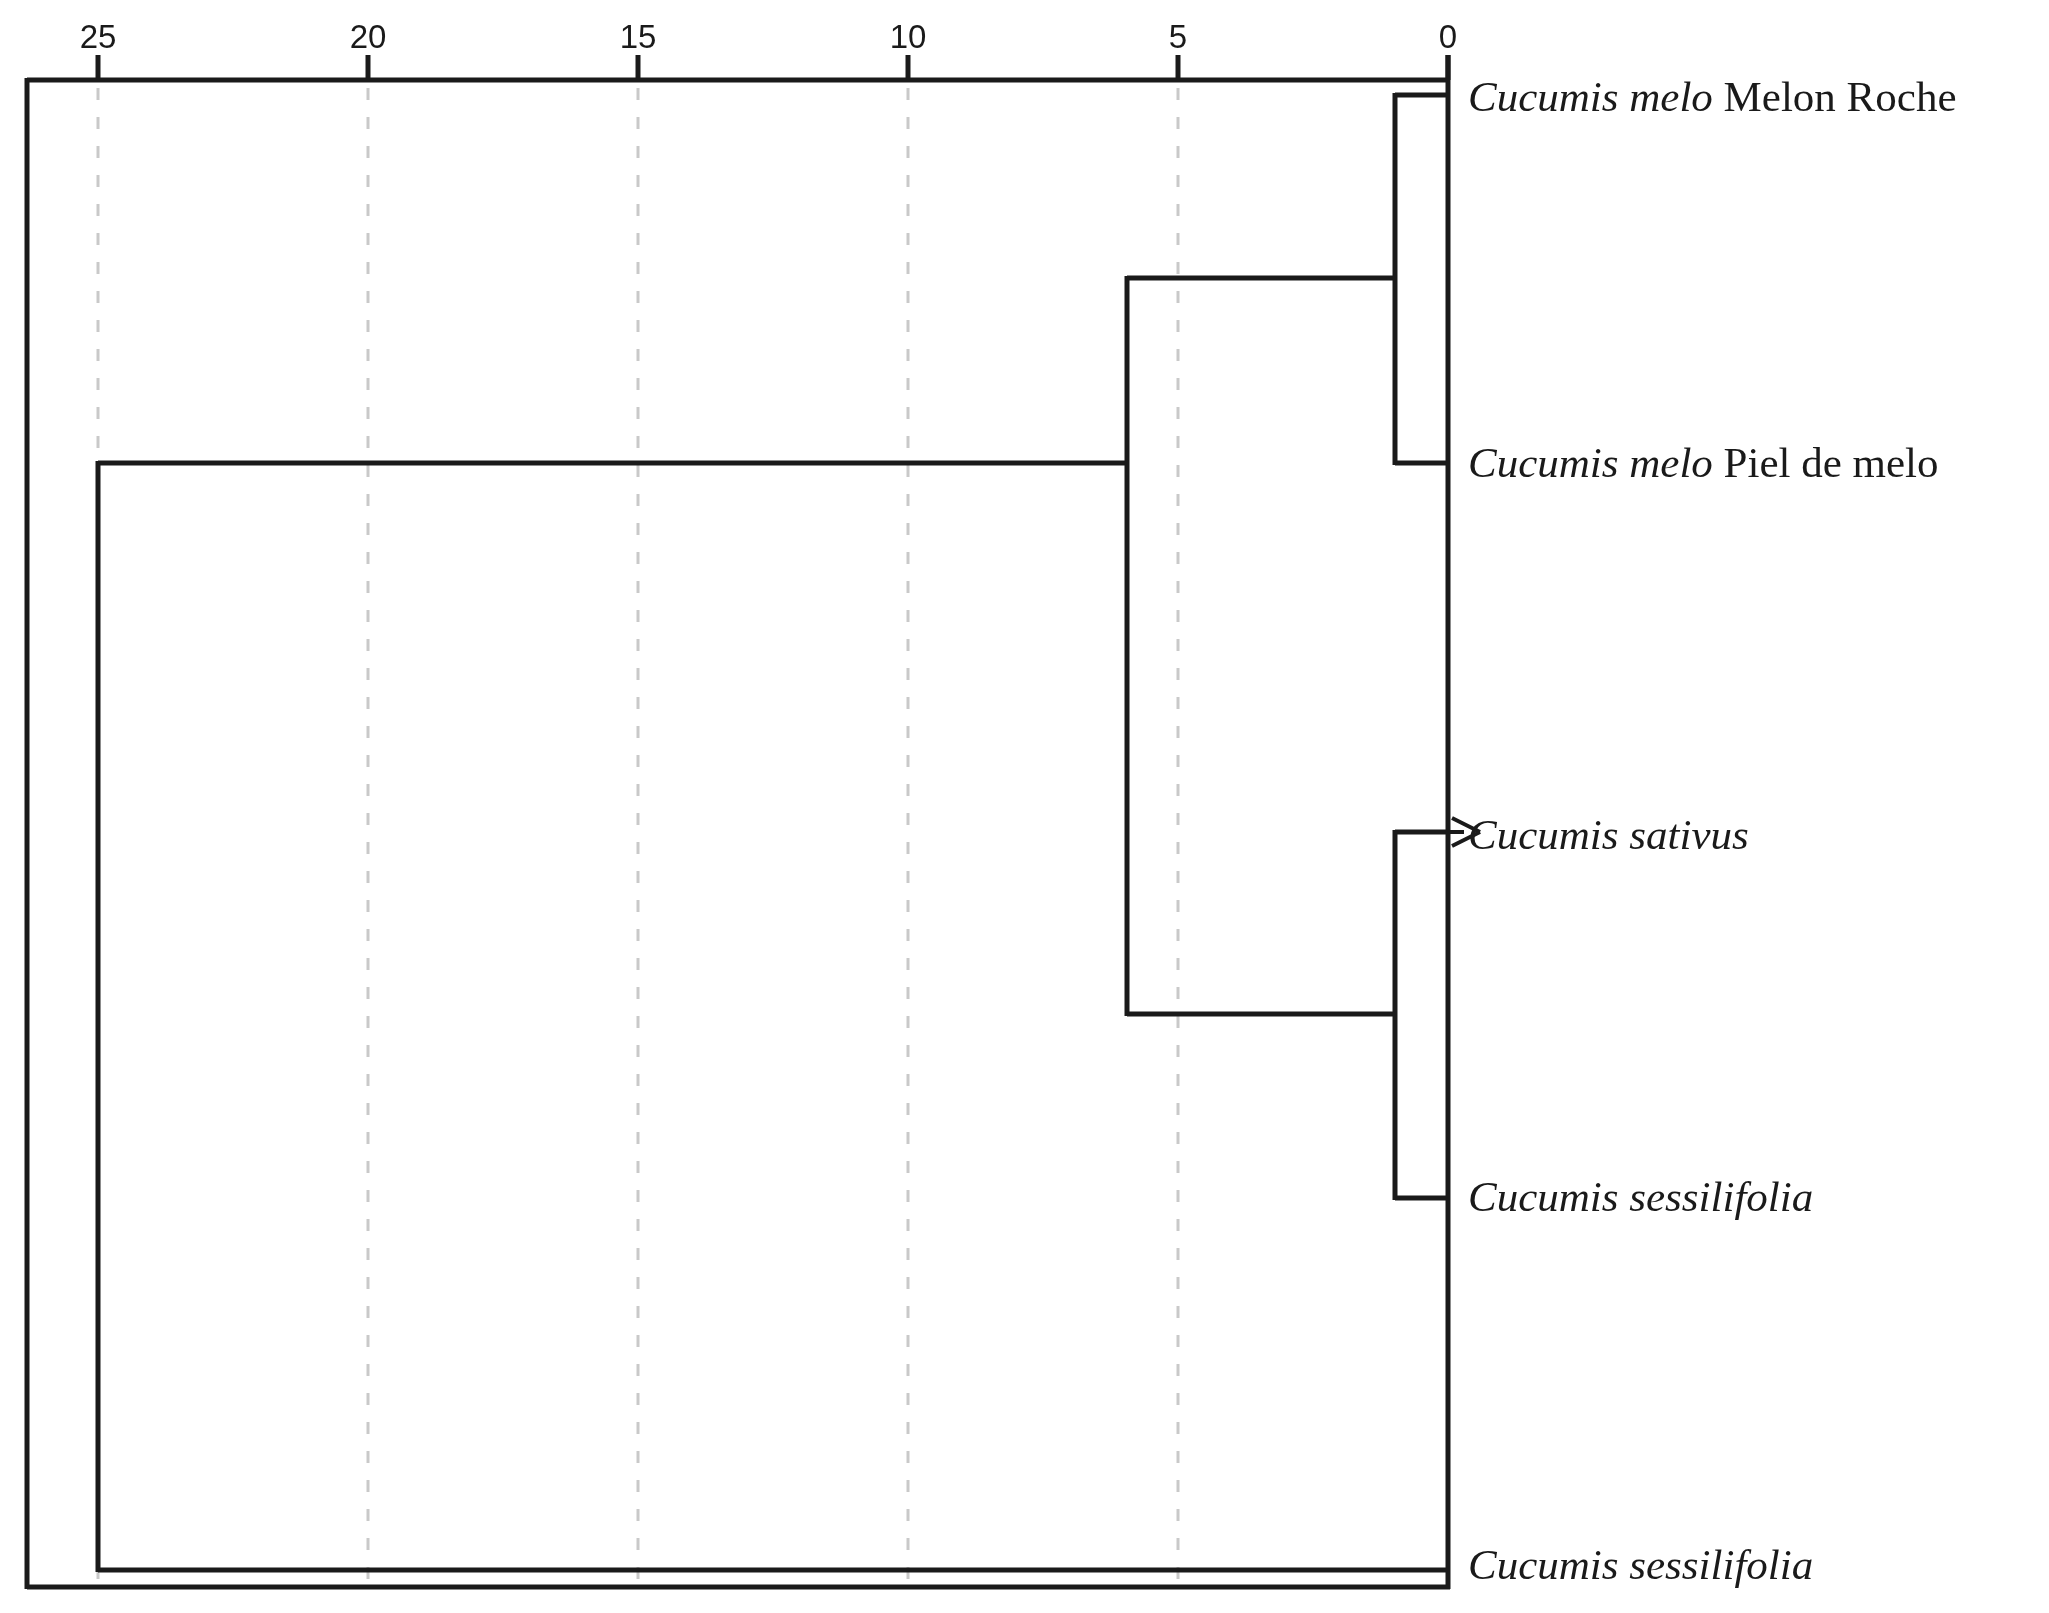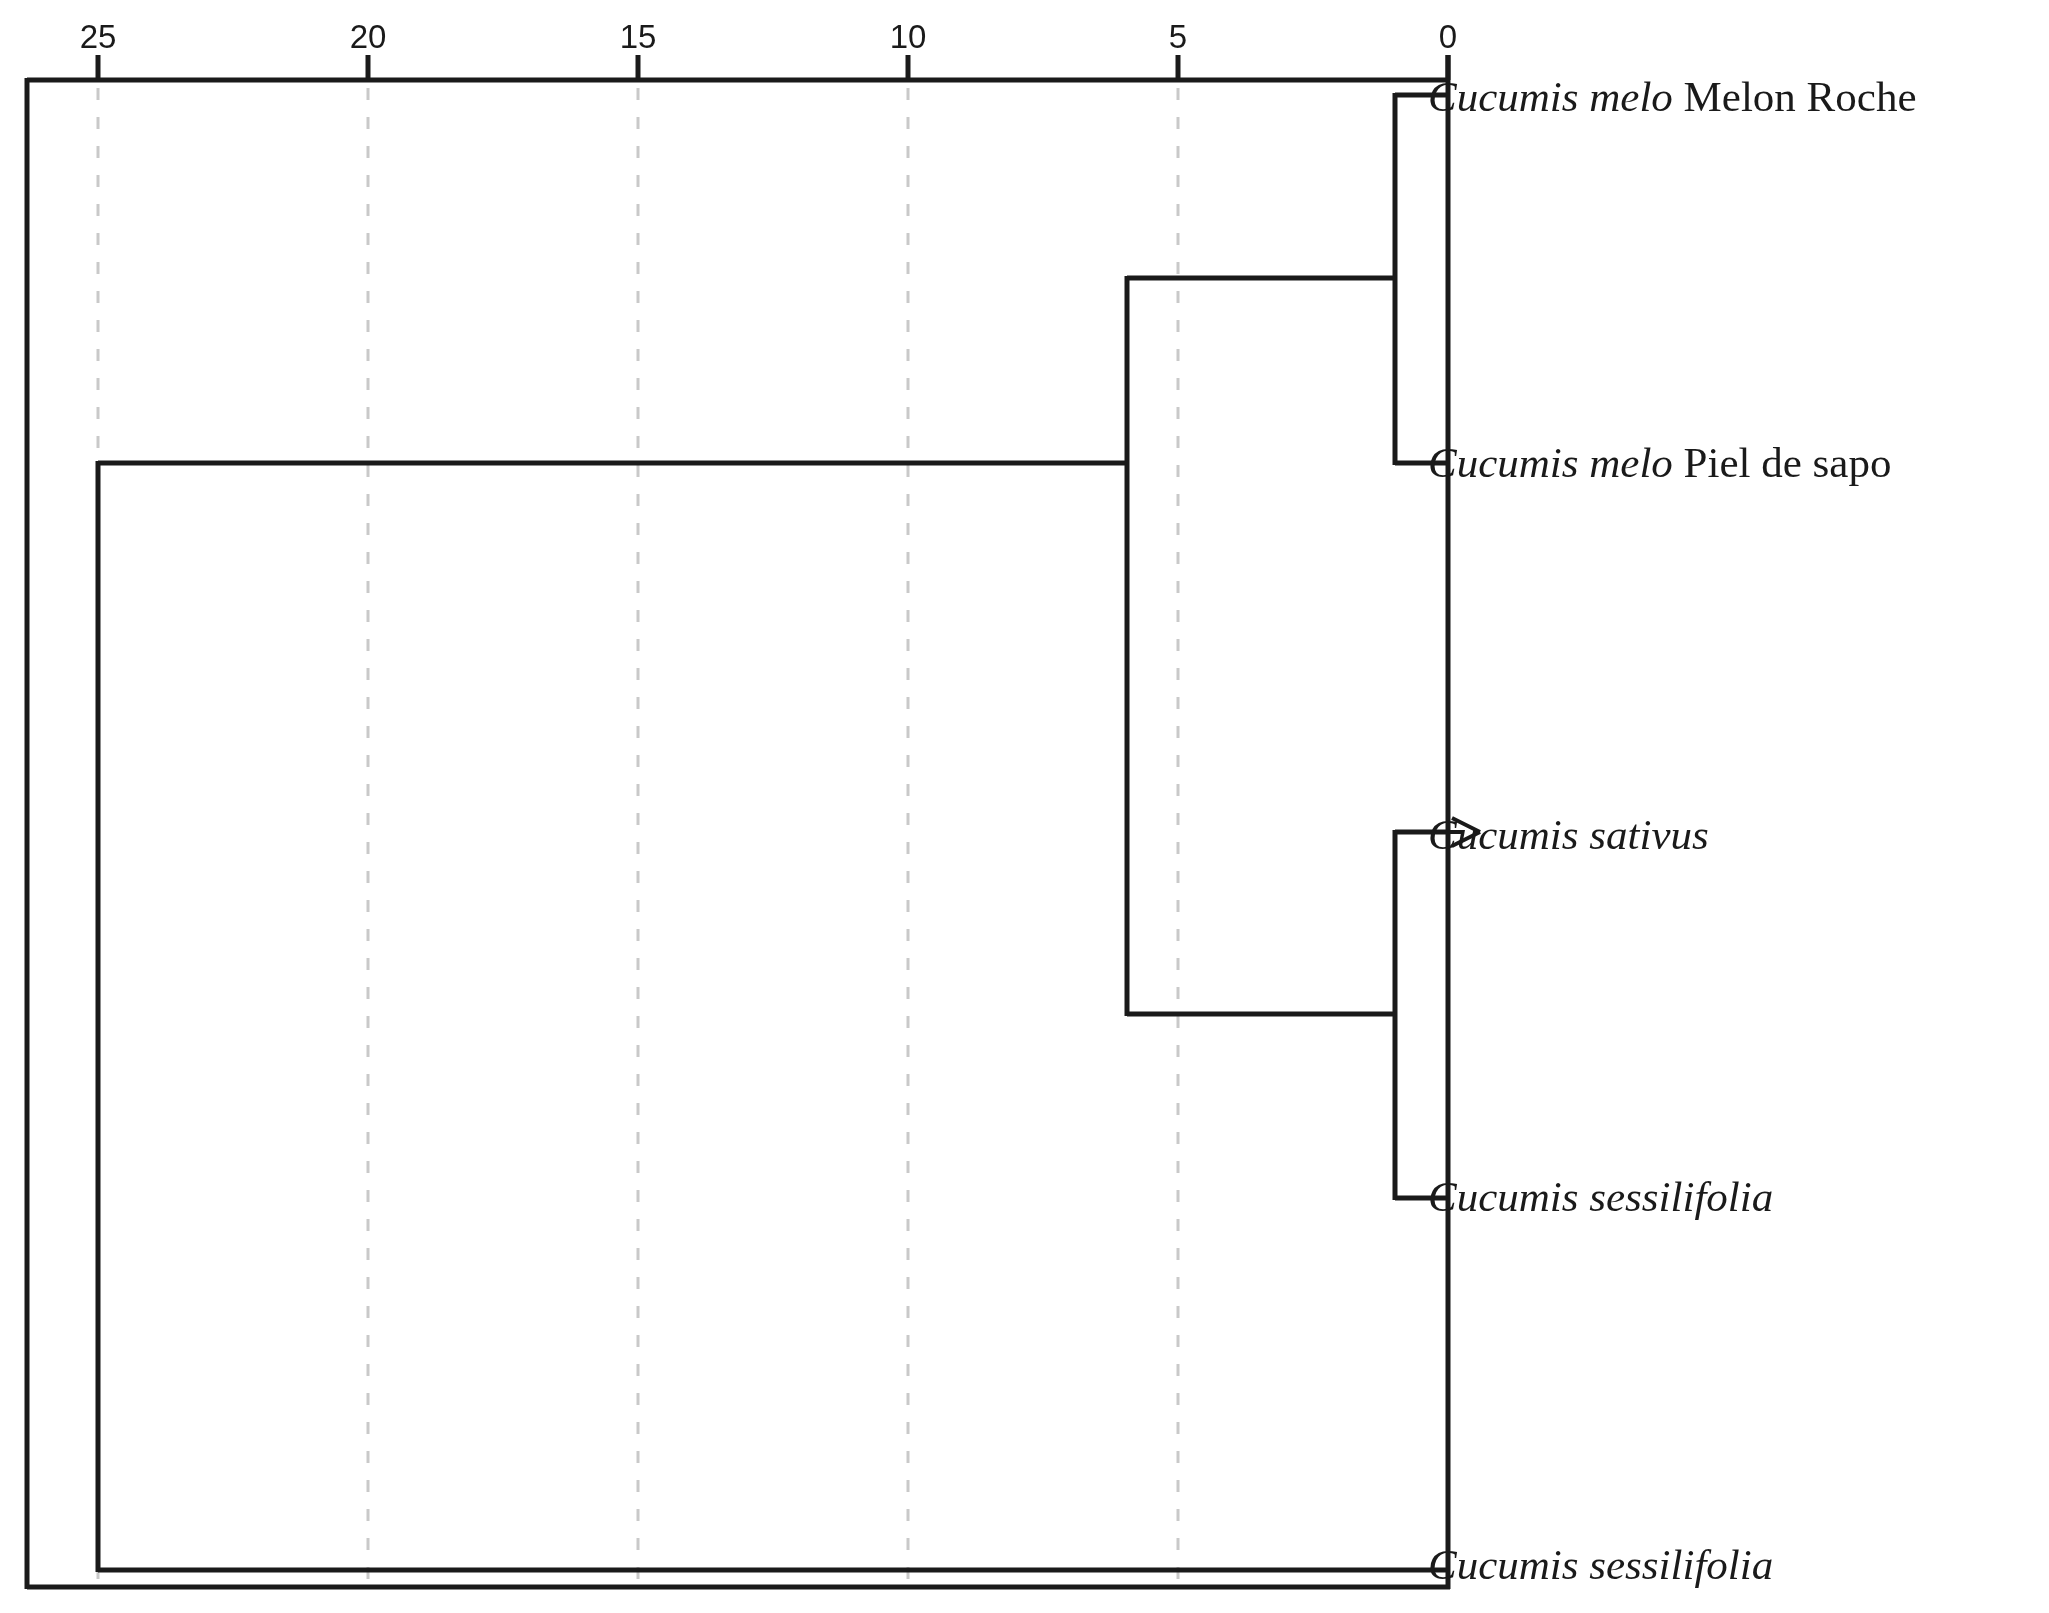--- a/index.html
+++ b/index.html
@@ -30,21 +30,21 @@
     fill: none;
   }
   .ticklabel {
     font-family: "Liberation Sans", sans-serif;
     font-size: 33px;
     text-anchor: middle;
     fill: var(--text, #1a1a1a);
   }
   .leaf {
     position: absolute;
-    left: 1428px;
+    left: 1468px;
     font-size: 43px;
     line-height: 50px;
     white-space: nowrap;
     color: var(--text, #1a1a1a);
   }
   .it { font-style: italic; }
 </style>
 </head>
 <body>
 
@@ -83,20 +83,20 @@
       <line x1="1127" y1="463" x2="98" y2="463" class="tree"></line>
       <line x1="98" y1="461" x2="98" y2="1572" class="tree"></line>
       <line x1="98" y1="1570" x2="1448" y2="1570" class="tree"></line>
       <line x1="1448" y1="832" x2="1464" y2="832" class="arrowln"></line>
       <line x1="1452" y1="818" x2="1480" y2="832" class="arrowln"></line>
       <line x1="1452" y1="846" x2="1480" y2="832" class="arrowln"></line>
     </svg>
 
   <div class="leaf" style="top:72px"><span class="it">Cucumis melo</span><span> Melon Roche</span></div>
 
-  <div class="leaf" style="top:438px"><span class="it">Cucumis melo</span><span> Piel de sapo</span></div>
+  <div class="leaf" style="top:438px"><span class="it">Cucumis melo</span><span> Piel de melo</span></div>
 
   <div class="leaf" style="top:810px"><span class="it">Cucumis sativus</span><span></span></div>
 
   <div class="leaf" style="top:1172px"><span class="it">Cucumis sessilifolia</span><span></span></div>
 
   <div class="leaf" style="top:1540px"><span class="it">Cucumis sessilifolia</span><span></span></div>
 </div>
 
 </body></html>

